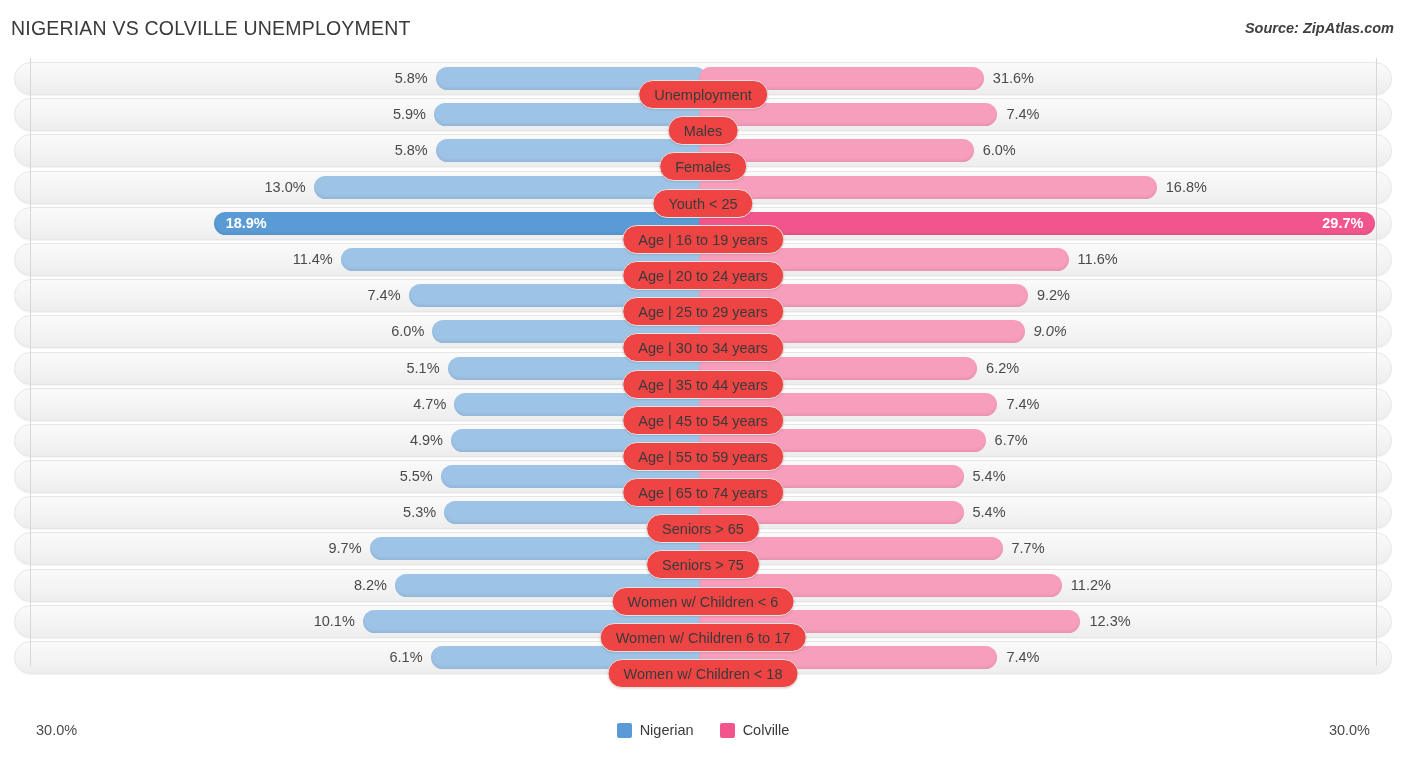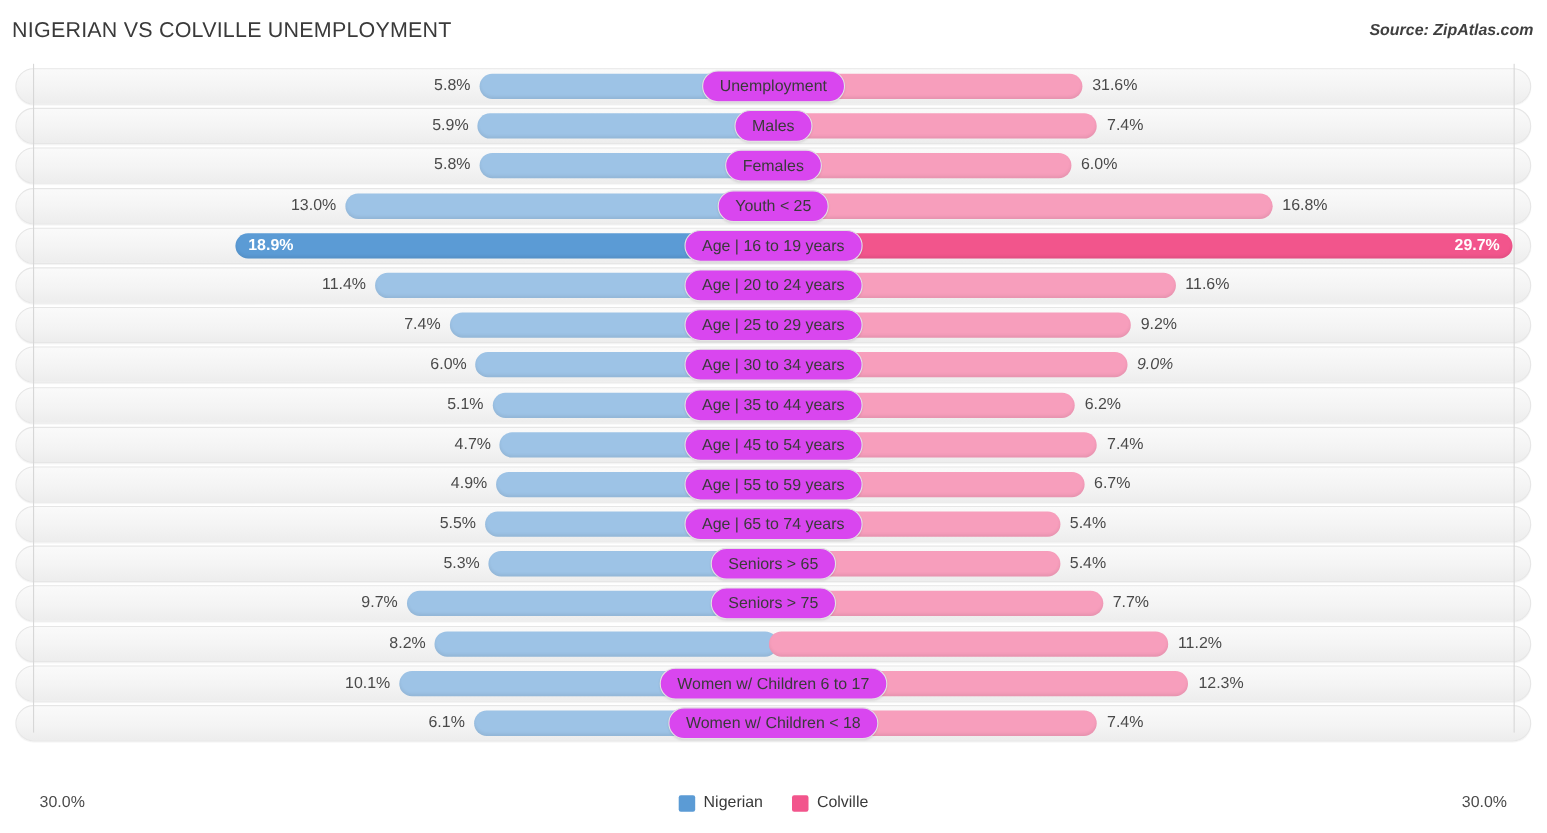--- a/index.html
+++ b/index.html
@@ -108,27 +108,27 @@
   
   .val.inside {
     color: #ffffff;
     font-weight: bold;
     z-index: 4;
   }
 
   
   .pill {
     position: absolute;
-    top: 2px;
+    top: 18px;
     left: 50%;
     transform: translateX(-50%);
     height: 29px;
     line-height: 29px;
     padding: 0 15px;
-    background: #d946ef;
+    background: #ef4444;
     border: 1px solid #e3e3e3;
     border-radius: 15px;
     font-size: 14.5px;
     color: #3a3a3a;
     white-space: nowrap;
     z-index: 3;
     box-shadow: 0 1px 2px rgba(0,0,0,0.10);
   }
 
   
@@ -292,20 +292,21 @@
           <div class="val left" style="left: 273.585px; width: 88px;">9.7%</div>
           <div class="val right" style="left: 1011.51px; width: 88px;">7.7%</div>
           <div class="pill">Seniors &gt; 75</div>
         </div>
         <div class="row">
           <div class="track"></div>
           <div class="bar left" style="left: 395.01px; width: 311.99px;"></div>
           <div class="bar right" style="left: 699px; width: 362.84px;"></div>
           <div class="val left" style="left: 299.01px; width: 88px;">8.2%</div>
           <div class="val right" style="left: 1070.84px; width: 88px;">11.2%</div>
+          <div class="pill">Women w/ Children &lt; 6</div>
         </div>
         <div class="row">
           <div class="track"></div>
           <div class="bar left" style="left: 362.805px; width: 344.195px;"></div>
           <div class="bar right" style="left: 699px; width: 381.485px;"></div>
           <div class="val left" style="left: 266.805px; width: 88px;">10.1%</div>
           <div class="val right" style="left: 1089.48px; width: 88px;">12.3%</div>
           <div class="pill">Women w/ Children 6 to 17</div>
         </div>
         <div class="row">

